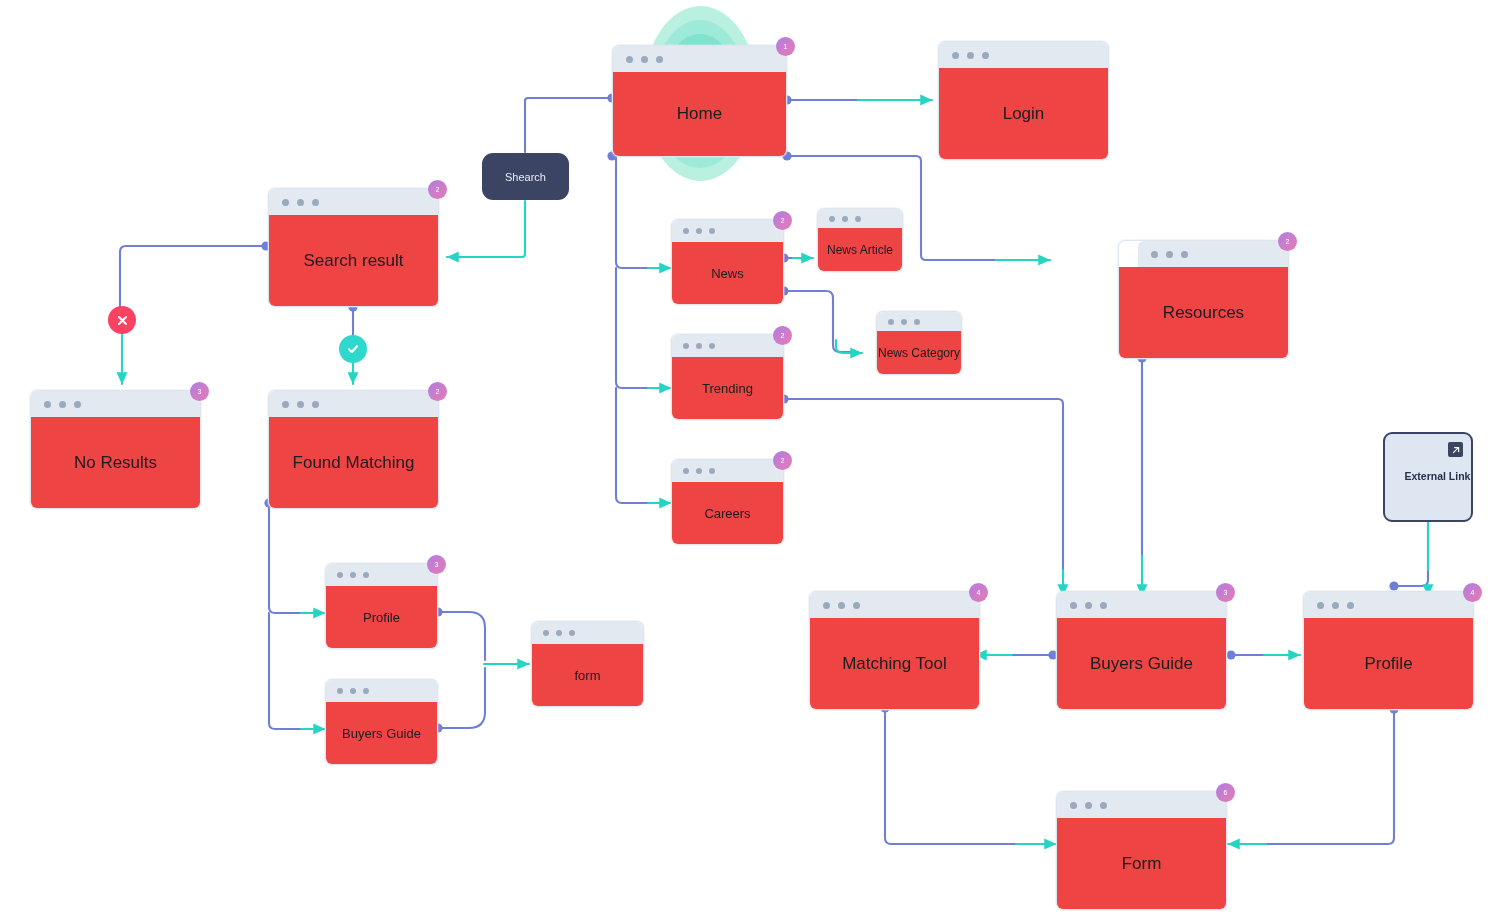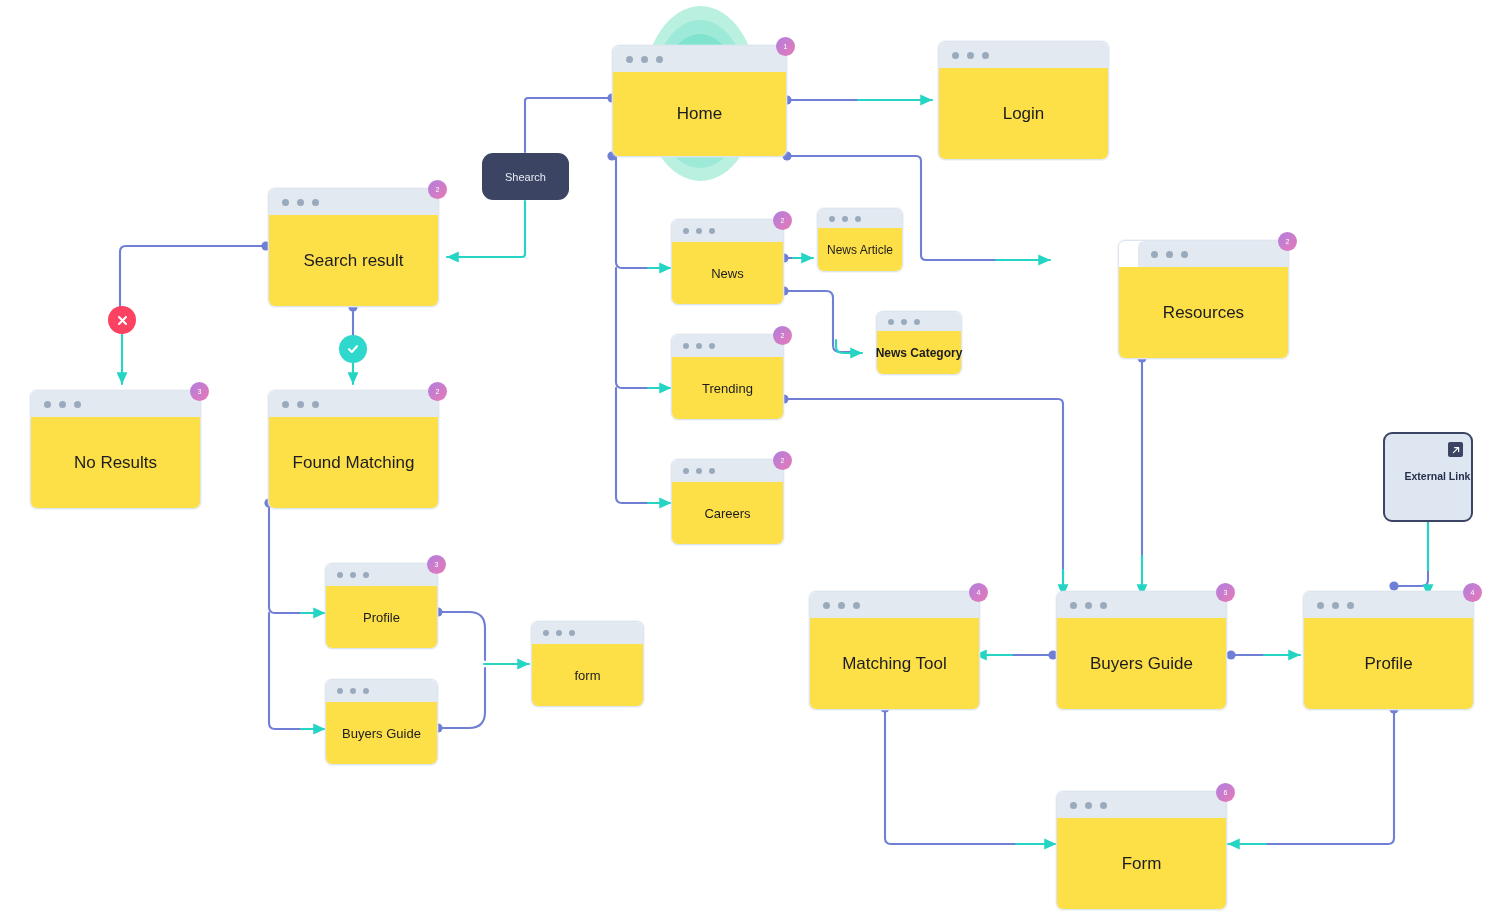--- a/index.html
+++ b/index.html
@@ -49,21 +49,21 @@
     display: block;
   }
   .card.big .dot { width: 7px; height: 7px; }
   .card .body {
     position: absolute;
     left: 0; right: 0; top: 22px; bottom: 0;
     display: flex;
     align-items: center;
     justify-content: center;
     color: #1c1c21;
-    background: #fde047;
+    background: #ef4444;
     border-radius: 0 0 6px 6px;
   }
   .card.big .body { top: 26px; }
 
   .label-xl { font-size: 17px; }
   .label-md { font-size: 13px; }
   .label-sm { font-size: 12px; }
 
   
   .badge {
@@ -357,21 +357,21 @@
 
   <div class="card" style="left:817px; top:208px; width:86px; height:64px;text-align:right;">
     <div class="chrome" style="height:19px;">
       <span class="dot"></span>
       <span class="dot"></span>
       <span class="dot"></span>
     </div>
     <div class="body label-sm" style="top:19px; white-space:nowrap;">News Article</div>
   </div>
 
-  <div class="card" style="left:876px; top:311px; width:86px; height:64px;font-weight:bold;">
+  <div class="card" style="left:876px; top:311px; width:86px; height:64px;">
     <div class="chrome" style="height:19px;">
       <span class="dot"></span>
       <span class="dot"></span>
       <span class="dot"></span>
     </div>
     <div class="body label-sm" style="top:19px; white-space:nowrap;">News Category</div>
   </div>
 
   <div class="card" style="left:671px; top:334px; width:113px; height:86px;">
     <div class="chrome">

